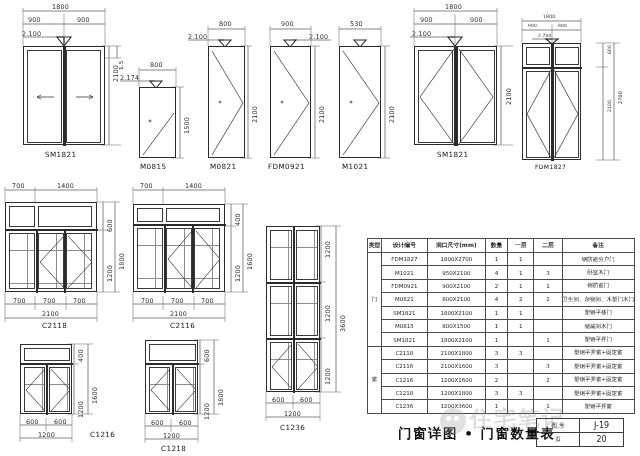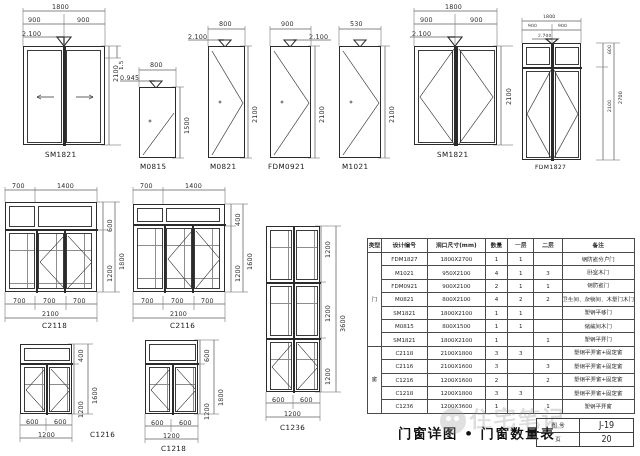--- a/index.html
+++ b/index.html
@@ -100,21 +100,21 @@
         <path class="ln" d="M13 50 l4 -2 M13 50 l4 2"></path>
         <line class="ln" x1="52" y1="50" x2="69" y2="50"></line>
         <path class="ln" d="M69 50 l-4 -2 M69 50 l-4 2"></path>
       </svg>
     </div>
     <span class="tag" style="left:45px;top:150px;">SM1821</span>
   </div>
 
   <div class="abs" style="left:120px;top:40px;width:70px;height:130px;">
     <span class="dt" style="left:30px;top:21px;">800</span>
-    <span class="dt" style="left:0px;top:34px;">0.945</span>
+    <span class="dt" style="left:0px;top:34px;">2.174</span>
     <span class="dtv" style="left:63px;top:94px;">1500</span>
     <svg class="abs" style="left:0;top:0;" width="70" height="130">
       <line class="dim" x1="19" y1="30" x2="56" y2="30"></line>
       <line class="dim" x1="0" y1="41" x2="35" y2="41"></line>
       <line class="ext" x1="19" y1="27" x2="19" y2="47"></line>
       <line class="ext" x1="56" y1="27" x2="56" y2="47"></line>
       <line class="dim" x1="60" y1="47" x2="60" y2="118"></line>
       <line class="ext" x1="52" y1="47" x2="64" y2="47"></line>
       <line class="ext" x1="52" y1="118" x2="64" y2="118"></line>
       <path class="ln2" d="M30 41 L42 41 L36 48 Z" fill="#fff"></path>
@@ -636,21 +636,21 @@
     </tbody>
   </table>
 
   <div class="foot-title" style="left:398px;top:425px;">门窗详图 • 门窗数量表</div>
 
   <div class="wm" style="left:440px;top:404px;">
     <div class="wm-logo"></div>
     <div class="wm-txt">住宅笔记</div>
   </div>
 
-  <table class="tb" style="left:536px;top:418px;width:98px;">
+  <table class="tb" style="left:536px;top:418px;width:88px;">
     <tbody>
         <tr>
       <td style="width:38px;">图 号</td>
       <td class="num">J-19</td>
     </tr>
     <tr>
       <td>页</td>
       <td class="num">20</td>
     </tr>
   </tbody>

